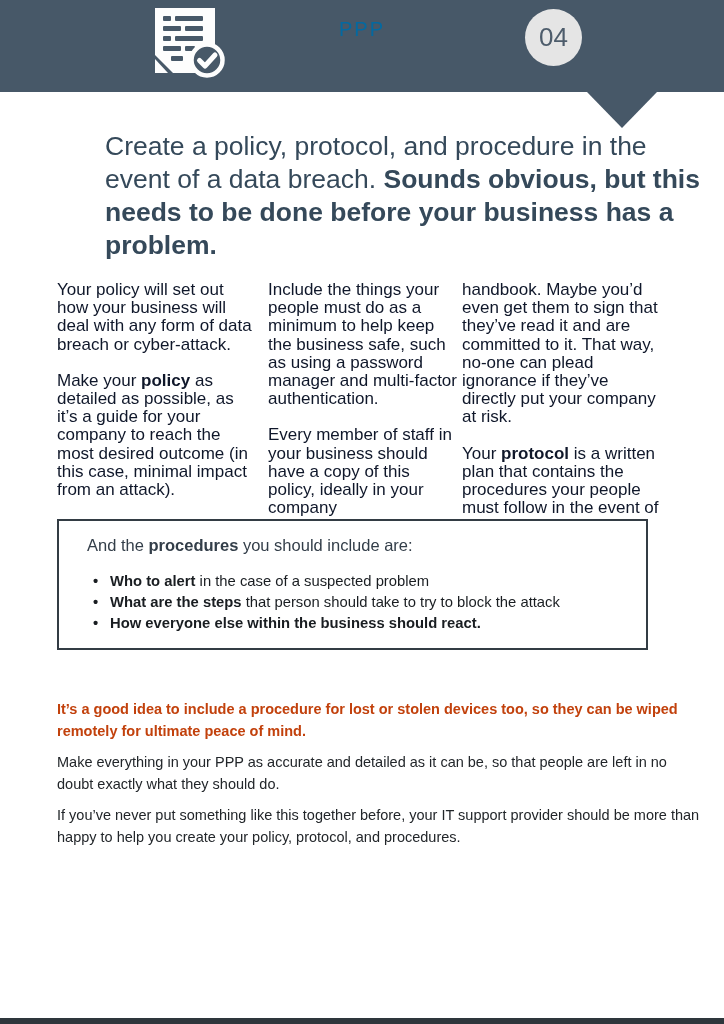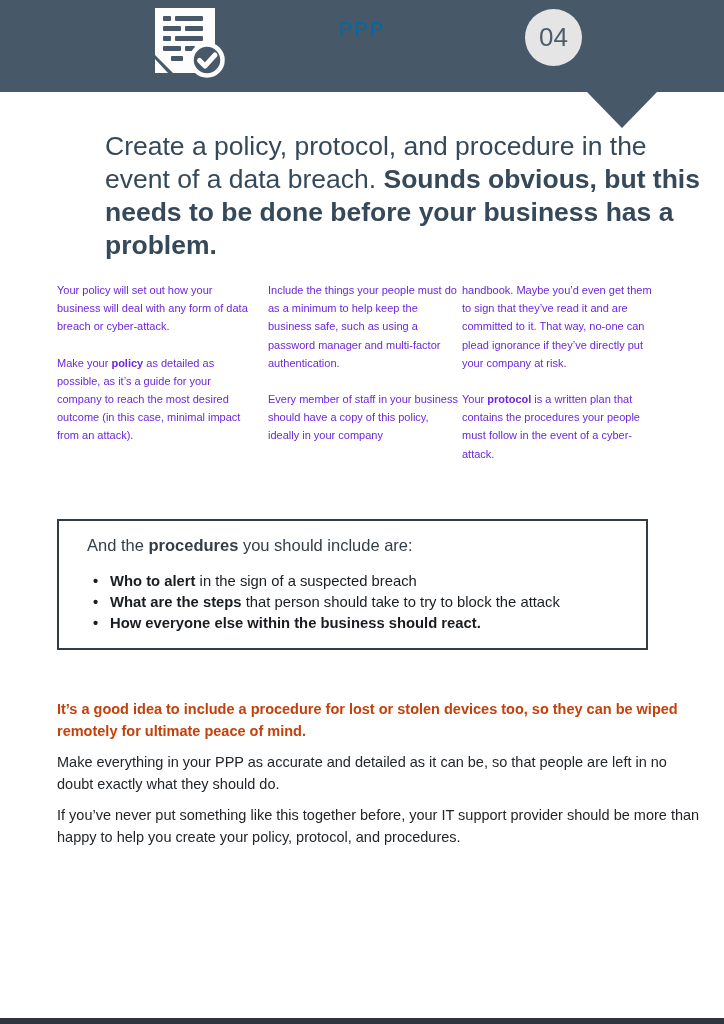--- a/index.html
+++ b/index.html
@@ -69,23 +69,23 @@
     color: #35495a;
     font-weight: 400;
     margin-left: 48px;
   }
   .b { font-weight: 700; }
 
   
   .col {
     position: absolute;
     top: 281px;
-    font-size: 11px;
+    font-size: 17px;
     line-height: 18.2px;
-    color: #6d28d9;
+    color: #0f172a;
   }
   .col p { margin-bottom: 18px; }
   .col-1 { left: 57px;  width: 196px; }
   .col-2 { left: 268px; width: 192px; }
   .col-3 { left: 462px; width: 200px; }
 
   
   .procedures-box {
     position: absolute;
     left: 57px; top: 519px;
@@ -191,21 +191,21 @@
     <p>handbook. Maybe you’d even get them to sign that they’ve read it and are committed to it. That way, no-one can plead ignorance if they’ve directly put your company at risk.</p>
     <p><span>Your </span><span class="b">protocol</span><span> is a written plan that contains the procedures your people must follow in the event of a cyber-attack.</span></p>
   </div>
 
   <div class="procedures-box">
     <div class="box-intro">
       <span>And the </span><span class="b">procedures</span><span> you should include are:</span>
     </div>
     <ul class="bullet-list">
       <li class="bullet-item">
-        <span class="bullet-dot">•</span><span class="b">Who to alert</span><span> in the sign of a suspected breach</span>
+        <span class="bullet-dot">•</span><span class="b">Who to alert</span><span> in the case of a suspected problem</span>
       </li>
       <li class="bullet-item">
         <span class="bullet-dot">•</span><span class="b">What are the steps</span><span> that person should take to try to block the attack</span>
       </li>
       <li class="bullet-item">
         <span class="bullet-dot">•</span><span class="b">How everyone else within the business should react.</span><span></span>
       </li>
     </ul>
   </div>
 

